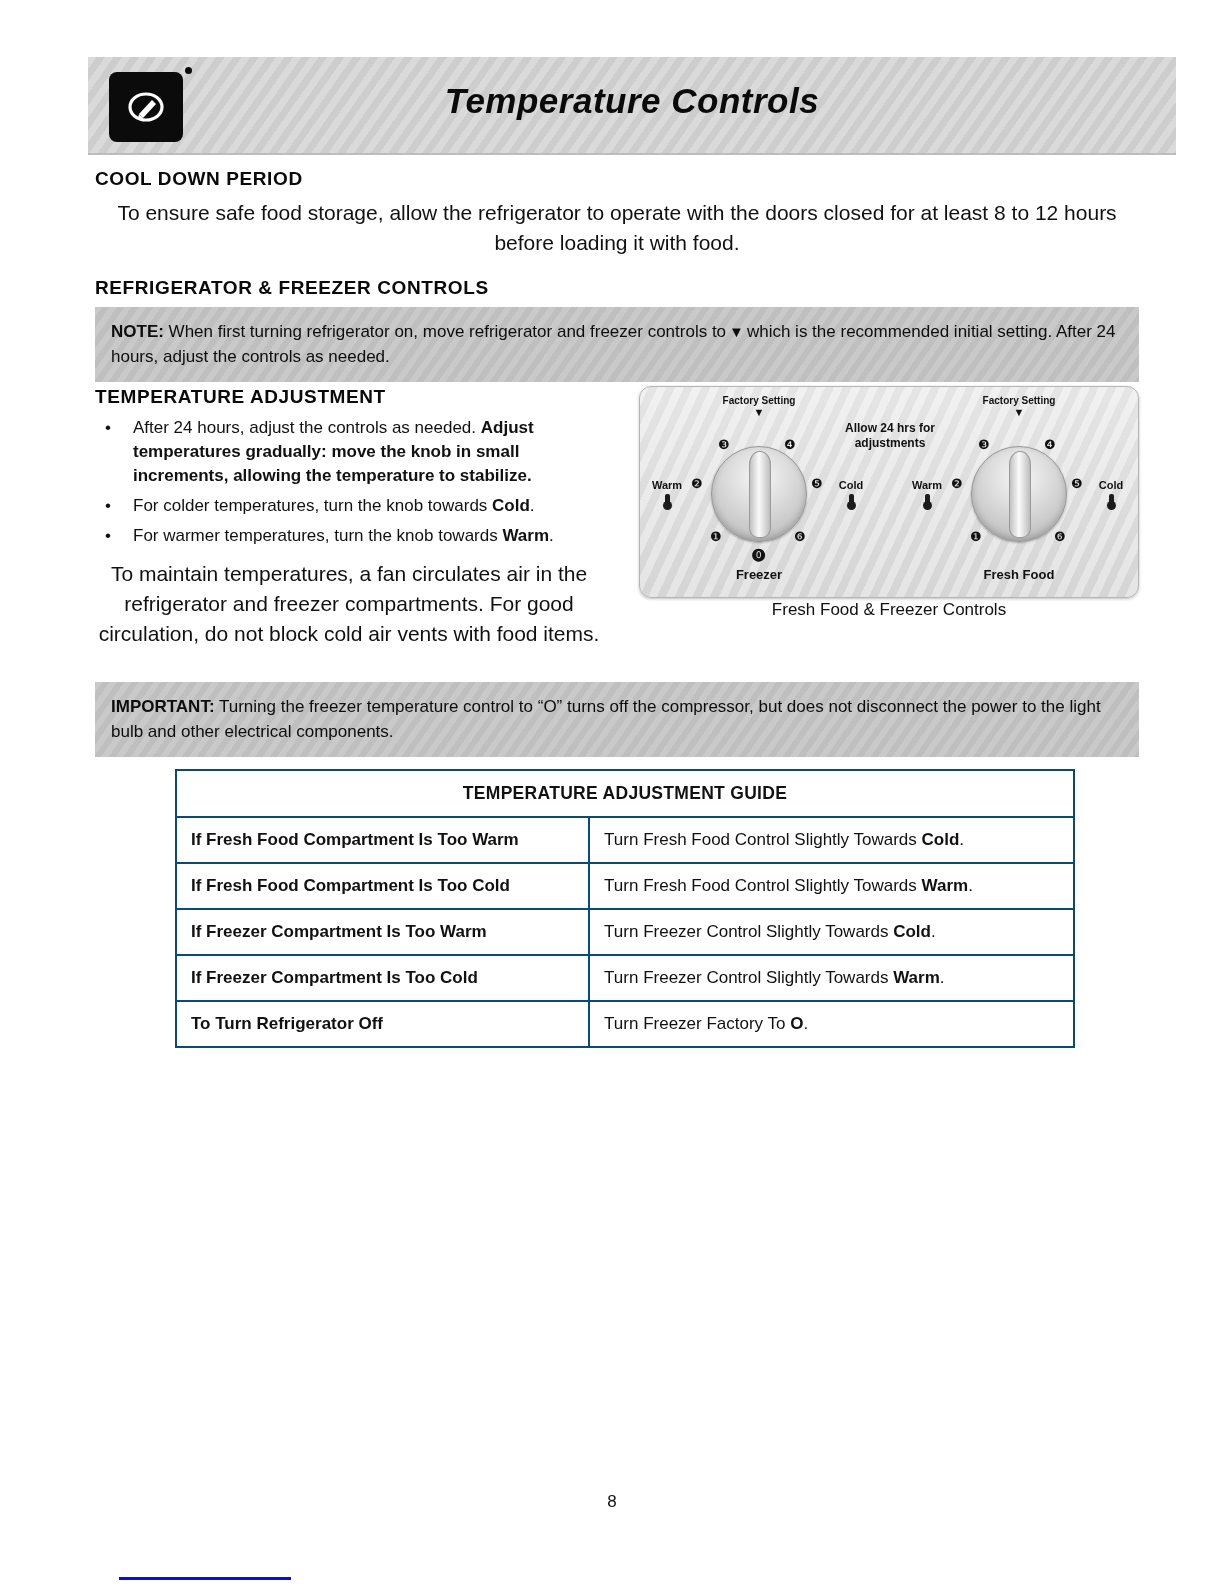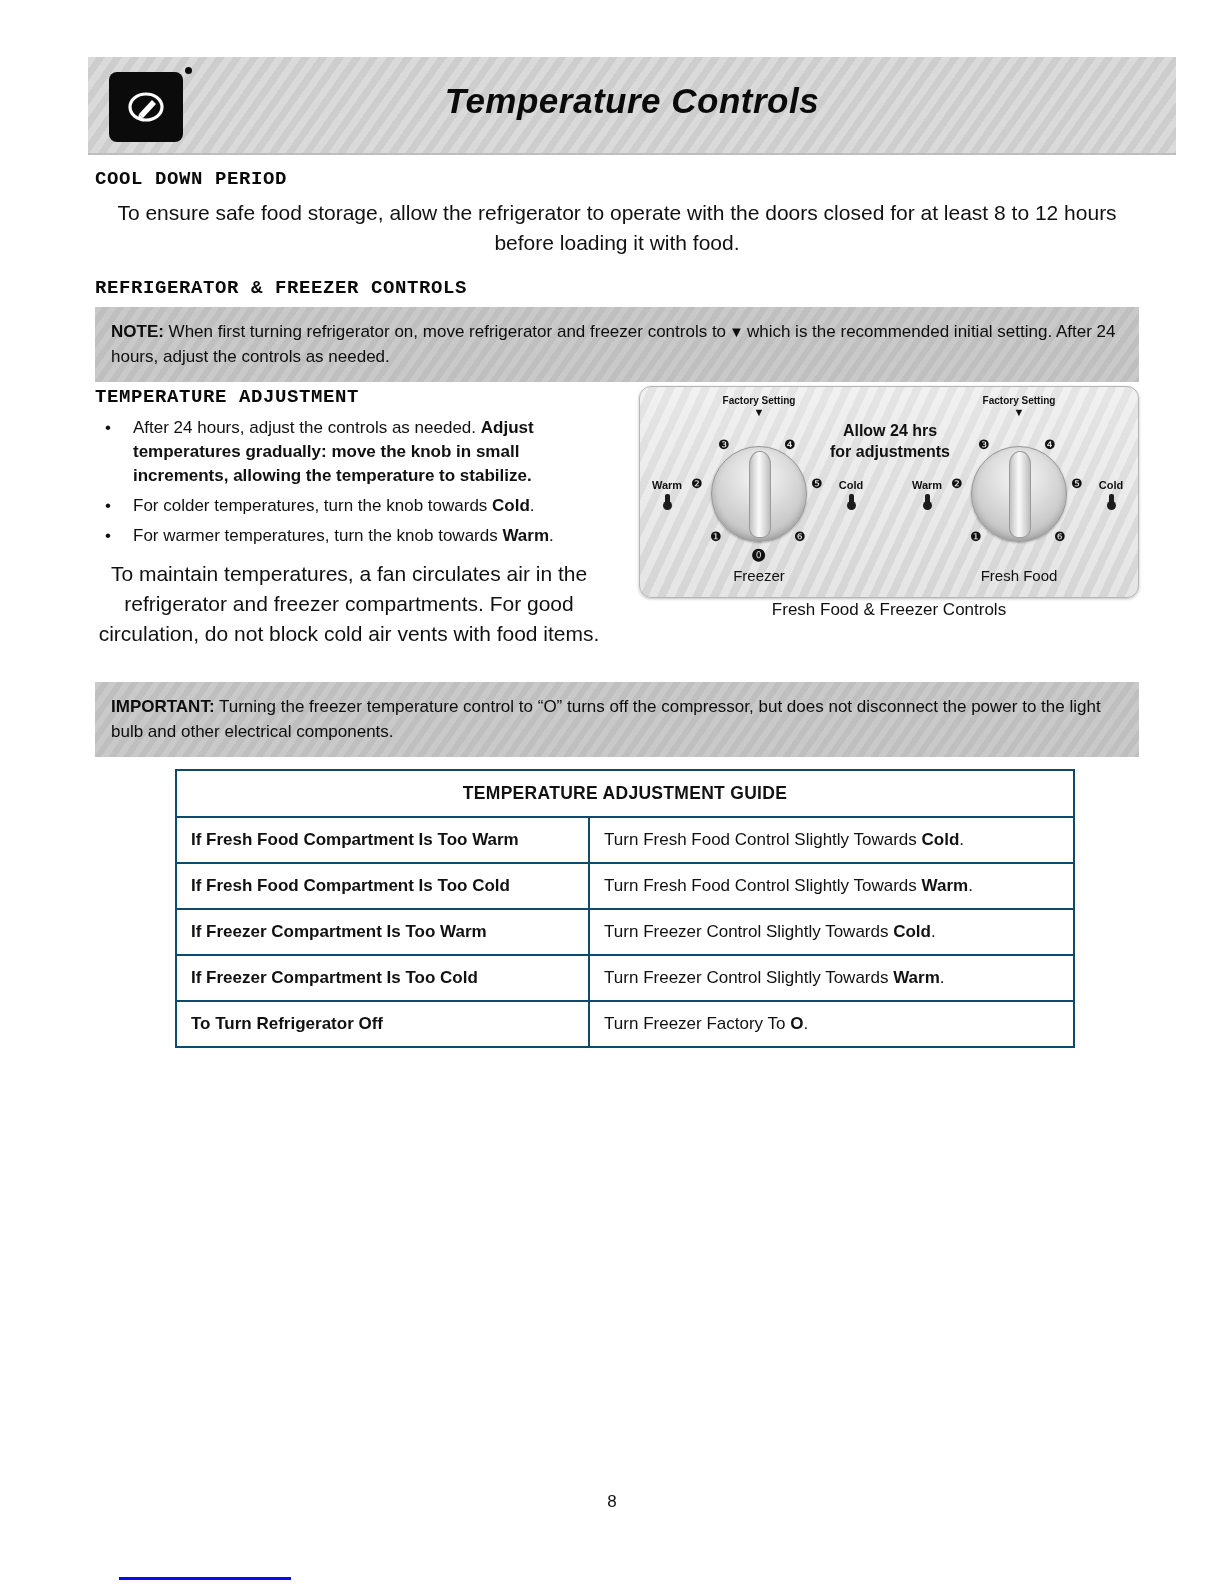--- a/index.html
+++ b/index.html
@@ -49,21 +49,20 @@
   }
 
   
   .content { position: absolute; left: 71px; top: 168px; width: 1044px; }
   h2.section-heading {
     font-size: 19px;
     font-weight: 700;
     letter-spacing: 0.6px;
     margin-bottom: 8px;
     color: #0a0a0a;
-    font-family: Liberation Mono, monospace;
   }
   p.body-text {
     font-size: 21px;
     line-height: 1.45;
     margin-bottom: 18px;
     text-align: center;
   }
 
   
   .graybox {
@@ -104,21 +103,21 @@
     background:
       repeating-linear-gradient(115deg, rgba(255,255,255,0.25) 0 8px, rgba(0,0,0,0.03) 8px 16px),
       linear-gradient(#ececec, #dcdcdc);
     box-shadow: 0 1px 3px rgba(0,0,0,0.25);
   }
   .allow-text {
     position: absolute;
     left: 190px; top: 34px;
     width: 120px;
     text-align: center;
-    font-size: 16px;
+    font-size: 12px;
     font-weight: 700;
     line-height: 1.3;
     z-index: 3;
   }
   .knob-unit { position: absolute; top: 0; width: 230px; height: 212px; }
   .knob-unit.freezer { left: 4px; }
   .knob-unit.freshfood { right: 4px; }
   .factory-setting {
     position: absolute; left: 0; right: 0; top: 8px;
     text-align: center; font-size: 10px; font-weight: 700;
@@ -165,21 +164,21 @@
     margin: 3px auto 0; position: relative;
   }
   .thermo::after {
     content: ""; position: absolute;
     left: -2px; bottom: -5px;
     width: 9px; height: 9px;
     background: #1c1c1c; border-radius: 50%;
   }
   .knob-name {
     position: absolute; left: 0; right: 0; top: 180px;
-    text-align: center; font-size: 15px; font-weight: 400;
+    text-align: center; font-size: 13px; font-weight: 700;
   }
   .panel-caption {
     margin-top: 2px;
     text-align: center;
     font-size: 17px;
   }
 
   
   .guide-table {
     border-collapse: collapse;

